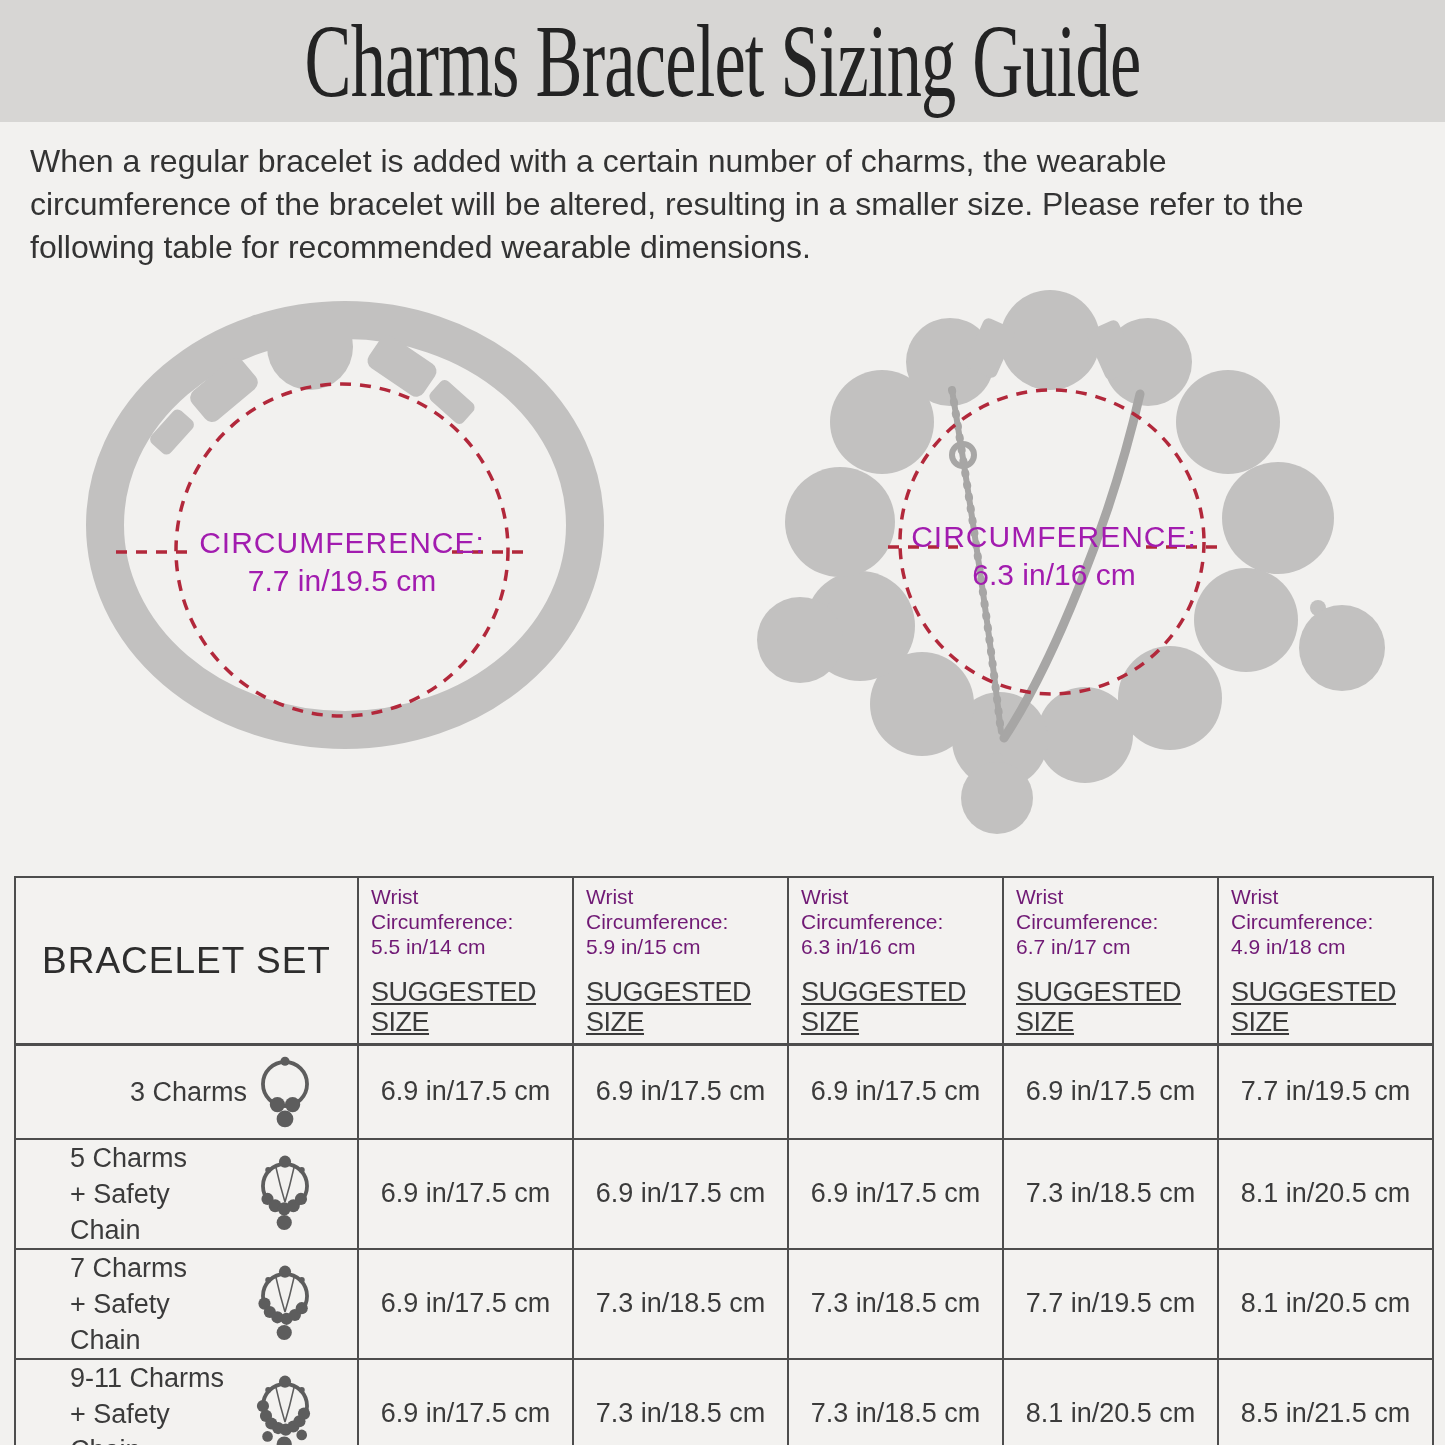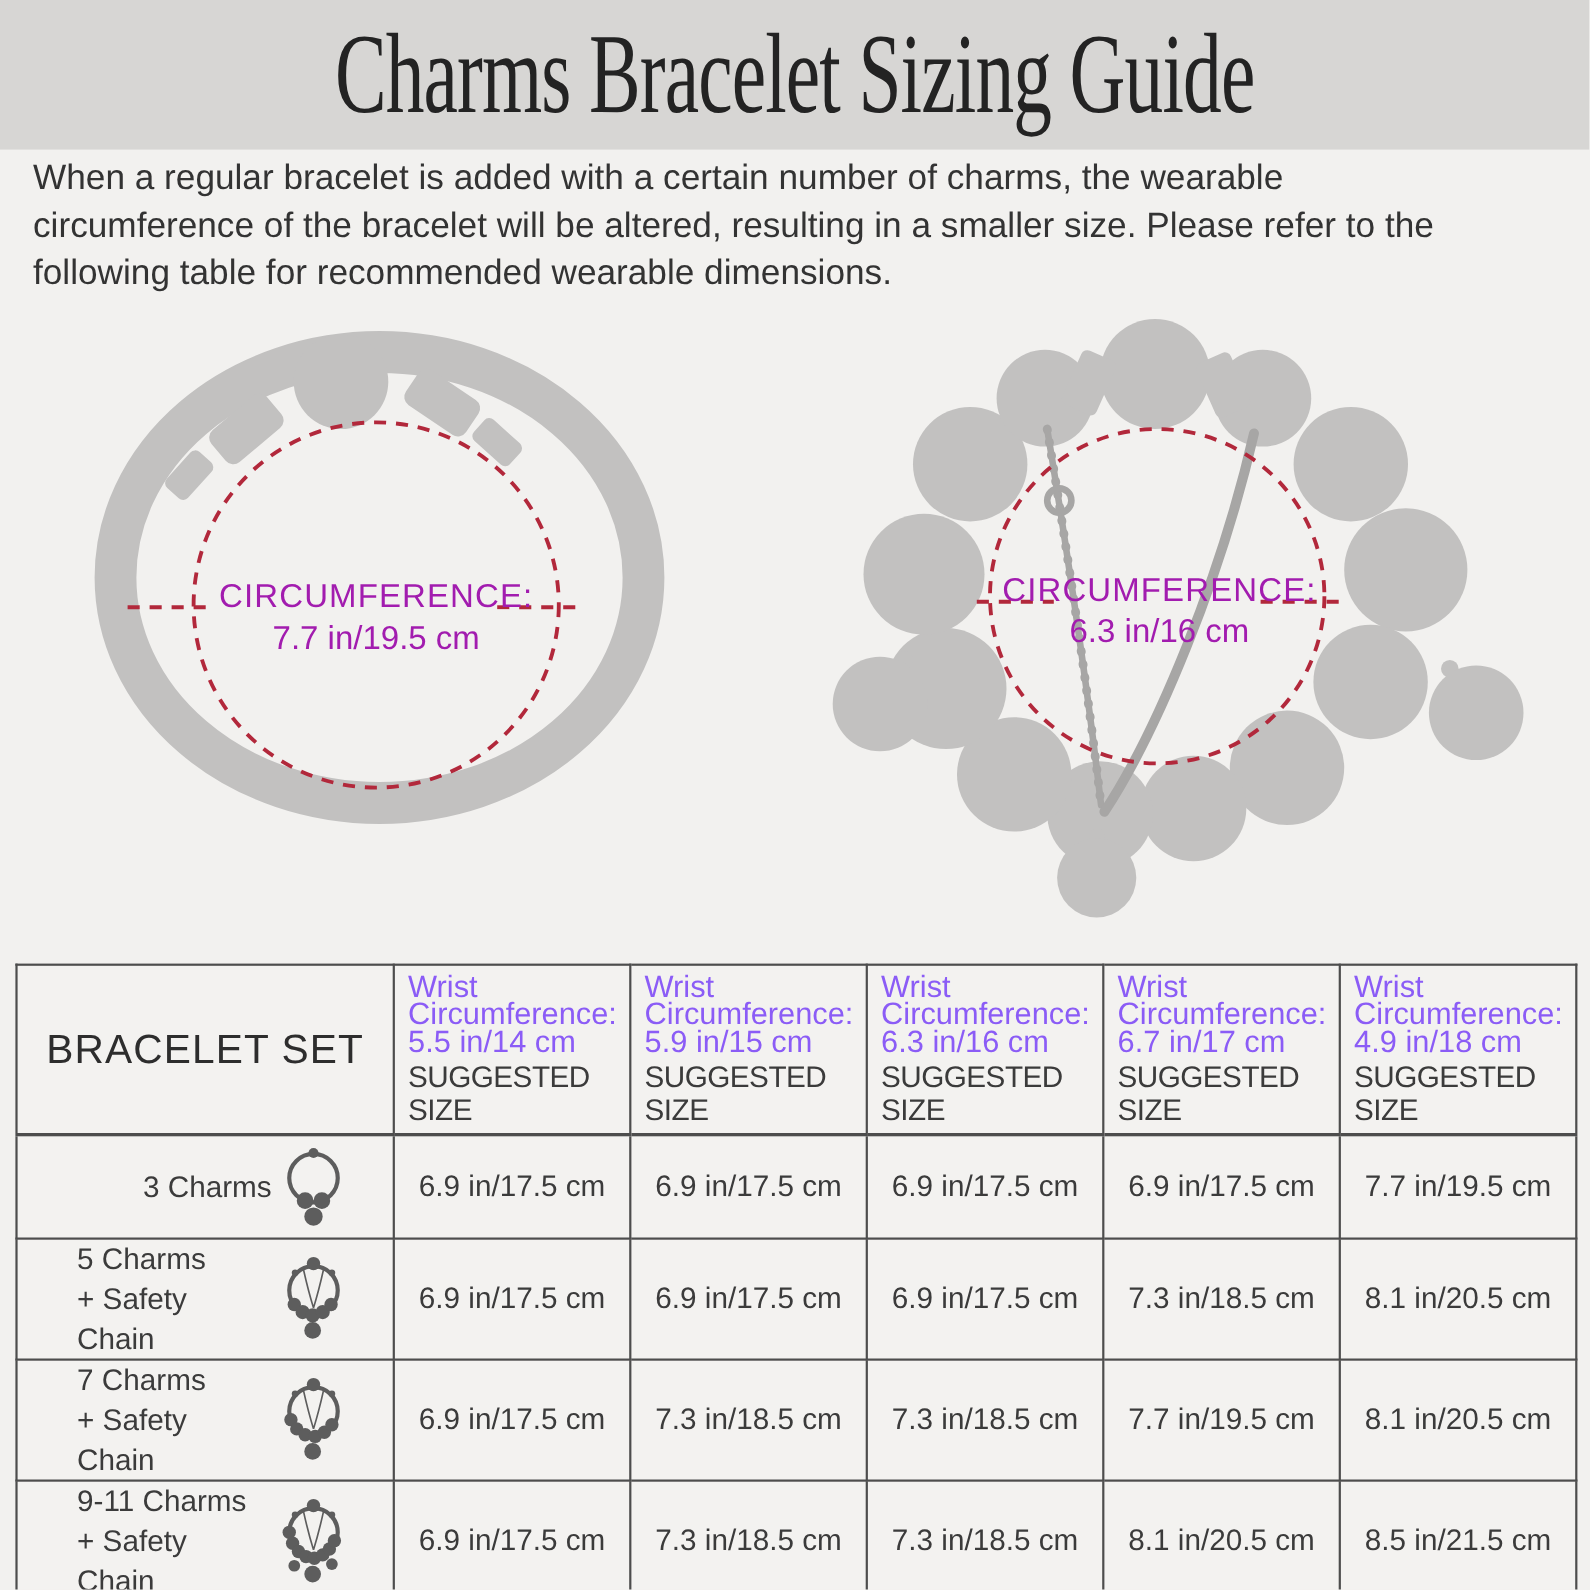--- a/index.html
+++ b/index.html
@@ -1,21 +1,21 @@
 <!DOCTYPE html>
 <html><head>
 <meta charset="utf-8">
 <style>
   html,body{margin:0;padding:0;}
   body{width:1445px;height:1445px;background:#f2f1ef;font-family:"Liberation Sans",sans-serif;position:relative;overflow:hidden;}
 
   .page{position:absolute;inset:0;background:#f2f1ef;}
 
   
-  .banner{position:absolute;left:0;top:0;width:1445px;height:136px;background:#d7d6d4;
+  .banner{position:absolute;left:0;top:0;width:1445px;height:122px;background:#d7d6d4;
           display:flex;align-items:center;justify-content:center;}
   .banner h1{margin:0;font-family:"Liberation Serif",serif;font-weight:normal;
              font-size:88px;color:#232323;letter-spacing:-1px;white-space:nowrap;
              transform:scale(0.80,1.18);transform-origin:center;}
 
   
   .intro{position:absolute;left:30px;top:140px;width:1400px;color:#333;
          font-size:32px;line-height:43px;font-weight:normal;}
   .intro div{white-space:nowrap;}
 
@@ -27,22 +27,22 @@
   .circ-right{left:879px;top:518px;width:350px;}
 
   
   table.sizes{position:absolute;left:14px;top:876px;width:1418px;border-collapse:collapse;
               table-layout:fixed;background:#f3f2f0;}
   table.sizes th,table.sizes td{border:2px solid #4d4d4d;padding:0;}
   table.sizes thead th{border-bottom:3px solid #4d4d4d;height:84px;vertical-align:middle;}
   table.sizes tbody tr{height:94px;}
   .corner-h{font-size:37px;font-weight:normal;color:#2d2d2d;letter-spacing:1px;}
   .colhead{padding:6px 6px 6px 12px !important;text-align:left;vertical-align:middle;}
-  .colhead .red{color:#8b5cf6;font-size:28px;line-height:25px;font-weight:normal;}
-  .colhead .sug{color:#3b3b3b;font-size:27px;line-height:30px;margin-top:5px;font-weight:normal;letter-spacing:-0.5px;}
+  .colhead .red{color:#701a75;font-size:21px;line-height:25px;font-weight:normal;}
+  .colhead .sug{color:#3b3b3b;font-size:27px;line-height:30px;margin-top:18px;font-weight:normal;letter-spacing:-0.5px;text-decoration:underline;}
   td.val{text-align:center;font-size:27px;color:#3b3b3b;}
   td.setcell{padding:0 20px 0 54px !important;}
   .setwrap{display:flex;align-items:center;justify-content:flex-end;height:100%;}
   .setlabel{font-size:27px;line-height:36px;color:#3b3b3b;text-align:left;}
   .setlabel span{display:block;}
   .seticon{flex:0 0 auto;margin-right:14px;}
 </style>
 </head>
 <body>
 

